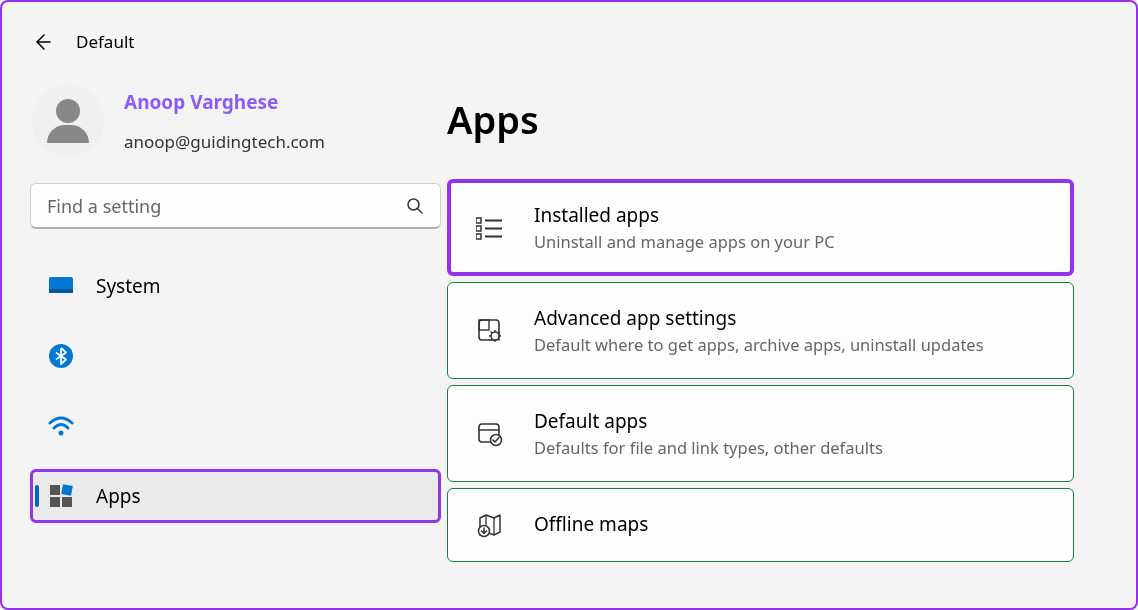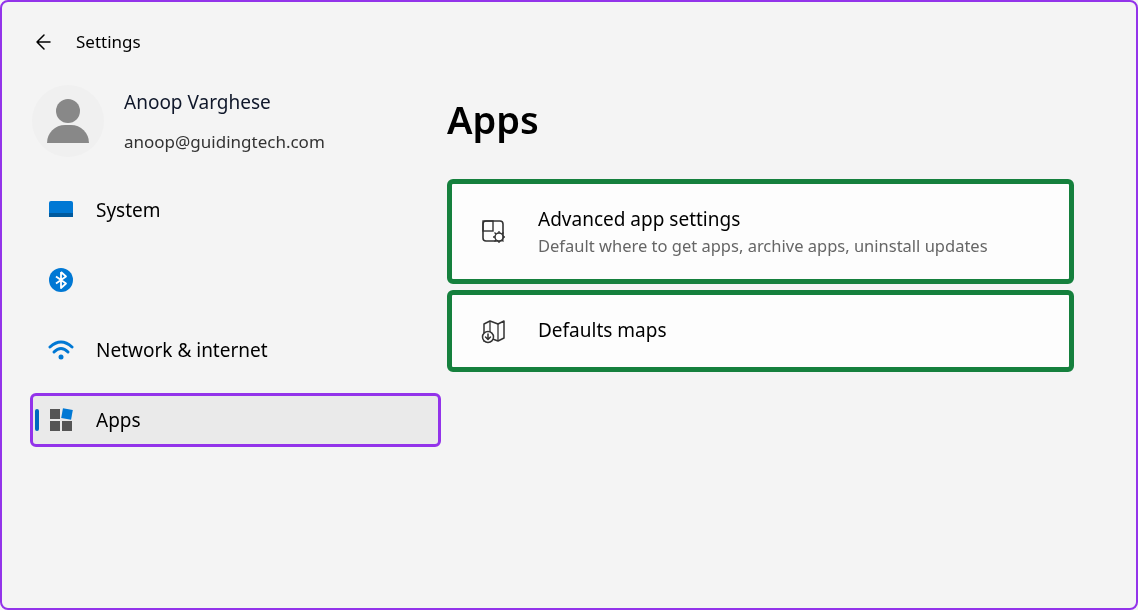--- a/index.html
+++ b/index.html
@@ -65,22 +65,22 @@
       margin-bottom: 2px;
     }
     .avatar-body {
       width: 42px;
       height: 18px;
       background: #888;
       border-radius: 22px 22px 0 0;
     }
     .profile-name {
       font-size: 19px;
-      font-weight: 400;
-      color: #0f172a;
+      font-weight: 700;
+      color: #8b5cf6;
     }
     .profile-email {
       font-size: 17px;
       color: #333;
       margin-top: 15px;
     }
     .search-box {
       display: flex;
       align-items: center;
       background: #fefefe;
@@ -154,21 +154,21 @@
       padding-top: 8px;
     }
     .main-title {
       font-size: 38px;
       font-weight: 600;
       color: #000;
       margin-bottom: 34px;
     }
     .card {
       background: #fdfdfd;
-      border: 5px solid #15803d;
+      border: 1px solid #15803d;
       border-radius: 6px;
       padding: 22px 28px;
       display: flex;
       align-items: center;
       gap: 30px;
       width: 627px;
       margin-bottom: 6px;
       cursor: pointer;
     }
     .card.highlighted {
@@ -195,36 +195,45 @@
   </style>
 </head>
 <body>
 
 <div class="header">
   <div class="back-arrow">
     <svg width="20" height="20" viewBox="0 0 20 20" fill="none">
         <path d="M12 3 L5 10 L12 17 M5 10 L18 10" stroke="#000" stroke-width="1.5" stroke-linecap="round" stroke-linejoin="round"></path>
       </svg>
   </div>
-  <div class="header-title">Settings</div>
+  <div class="header-title">Default</div>
 </div>
 
 <div class="container">
   <div class="sidebar">
     <div class="profile">
       <div class="avatar">
         <div class="avatar-head"></div>
         <div class="avatar-body"></div>
       </div>
       <div>
         <div class="profile-name">Anoop Varghese</div>
         <div class="profile-email">anoop@guidingtech.com</div>
       </div>
     </div>
 
+    <div class="search-box">
+      <input class="search-input" placeholder="Find a setting" style="">
+      <span class="search-icon">
+        <svg width="18" height="18" viewBox="0 0 18 18">
+            <circle cx="7.5" cy="7.5" r="5.5" stroke="#333" stroke-width="1.5" fill="none"></circle>
+            <line x1="12" y1="12" x2="16" y2="16" stroke="#333" stroke-width="1.5" stroke-linecap="round"></line>
+          </svg>
+      </span>
+    </div>
 
     <div class="nav">
       <div class="nav-item">
         <span class="nav-icon">
           <svg width="26" height="20" viewBox="0 0 26 20">
               <rect x="1" y="1" width="24" height="16" rx="2" fill="#0078d4"></rect>
               <rect x="1" y="13" width="24" height="4" fill="#005a9e"></rect>
             </svg>
         </span>
         <span class="nav-label">System</span>
@@ -238,64 +247,93 @@
         </span>
       </div>
       <div class="nav-item">
         <span class="nav-icon">
           <svg width="26" height="22" viewBox="0 0 26 22">
               <path d="M2 8 Q13 -2 24 8" stroke="#0078d4" stroke-width="3" fill="none" stroke-linecap="round"></path>
               <path d="M6 13 Q13 6 20 13" stroke="#0078d4" stroke-width="3" fill="none" stroke-linecap="round"></path>
               <circle cx="13" cy="18" r="2.5" fill="#0078d4"></circle>
             </svg>
         </span>
-        <span class="nav-label">Network &amp; internet</span>
       </div>
       <div class="nav-item selected">
         <span class="nav-icon">
           <svg width="26" height="26" viewBox="0 0 26 26">
               <rect x="2" y="2" width="10" height="10" fill="#555"></rect>
               <rect x="14" y="2" width="10" height="10" fill="#0078d4" transform="rotate(10 19 7)"></rect>
               <rect x="2" y="14" width="10" height="10" fill="#555"></rect>
               <rect x="14" y="14" width="10" height="10" fill="#555"></rect>
             </svg>
         </span>
         <span class="nav-label">Apps</span>
       </div>
     </div>
   </div>
 
   <div class="main">
     <div class="main-title">Apps</div>
 
+    <div class="card highlighted">
+      <span class="card-icon">
+        <svg width="28" height="24" viewBox="0 0 28 24">
+            <rect x="0" y="2" width="5" height="5" stroke="#333" stroke-width="1.5" fill="none"></rect>
+            <line x1="9" y1="4.5" x2="26" y2="4.5" stroke="#333" stroke-width="1.8"></line>
+            <rect x="0" y="10" width="5" height="5" stroke="#333" stroke-width="1.5" fill="none"></rect>
+            <line x1="9" y1="12.5" x2="26" y2="12.5" stroke="#333" stroke-width="1.8"></line>
+            <rect x="0" y="18" width="5" height="5" stroke="#333" stroke-width="1.5" fill="none"></rect>
+            <line x1="9" y1="20.5" x2="26" y2="20.5" stroke="#333" stroke-width="1.8"></line>
+          </svg>
+      </span>
+      <div>
+        <div class="card-title">Installed apps</div>
+        <div class="card-desc">Uninstall and manage apps on your PC</div>
+      </div>
+    </div>
 
     <div class="card">
       <span class="card-icon">
         <svg width="28" height="28" viewBox="0 0 28 28">
             <rect x="3" y="3" width="20" height="20" rx="3" stroke="#333" stroke-width="1.6" fill="none"></rect>
             <rect x="3" y="3" width="10" height="10" stroke="#333" stroke-width="1.4" fill="none"></rect>
             <circle cx="19" cy="19" r="4" stroke="#333" stroke-width="1.5" fill="#fff"></circle>
             <path d="M19 15 L19 13 M19 25 L19 23 M23 19 L25 19 M15 19 L13 19 M22 16 L23.5 14.5 M16 22 L14.5 23.5 M22 22 L23.5 23.5 M16 16 L14.5 14.5" stroke="#333" stroke-width="1.3"></path>
           </svg>
       </span>
       <div>
         <div class="card-title">Advanced app settings</div>
         <div class="card-desc">Default where to get apps, archive apps, uninstall updates</div>
       </div>
     </div>
 
+    <div class="card">
+      <span class="card-icon">
+        <svg width="28" height="28" viewBox="0 0 28 28">
+            <rect x="3" y="4" width="20" height="18" rx="3" stroke="#333" stroke-width="1.6" fill="none"></rect>
+            <line x1="3" y1="10" x2="23" y2="10" stroke="#333" stroke-width="1.5"></line>
+            <circle cx="20" cy="20" r="5.5" fill="#fff" stroke="#333" stroke-width="1.5"></circle>
+            <path d="M17 20 L19 22 L23 17.5" stroke="#333" stroke-width="1.6" fill="none" stroke-linecap="round" stroke-linejoin="round"></path>
+          </svg>
+      </span>
+      <div>
+        <div class="card-title">Default apps</div>
+        <div class="card-desc">Defaults for file and link types, other defaults</div>
+      </div>
+    </div>
 
     <div class="card">
       <span class="card-icon">
         <svg width="28" height="28" viewBox="0 0 28 28">
             <path d="M4 7 L10 4 L18 7 L24 4 L24 21 L18 24 L10 21 L4 24 Z" stroke="#333" stroke-width="1.5" fill="none" stroke-linejoin="round"></path>
             <line x1="10" y1="4" x2="10" y2="21" stroke="#333" stroke-width="1.3"></line>
             <line x1="18" y1="7" x2="18" y2="24" stroke="#333" stroke-width="1.3"></line>
             <circle cx="8" cy="20" r="5.5" fill="#fff" stroke="#333" stroke-width="1.5"></circle>
             <path d="M8 17 L8 22 M5.5 20 L8 22.5 L10.5 20" stroke="#333" stroke-width="1.5" fill="none" stroke-linecap="round" stroke-linejoin="round"></path>
           </svg>
       </span>
       <div>
-        <div class="card-title">Defaults maps</div>
+        <div class="card-title">Offline maps</div>
       </div>
     </div>
   </div>
 </div>
 
 </body></html>

